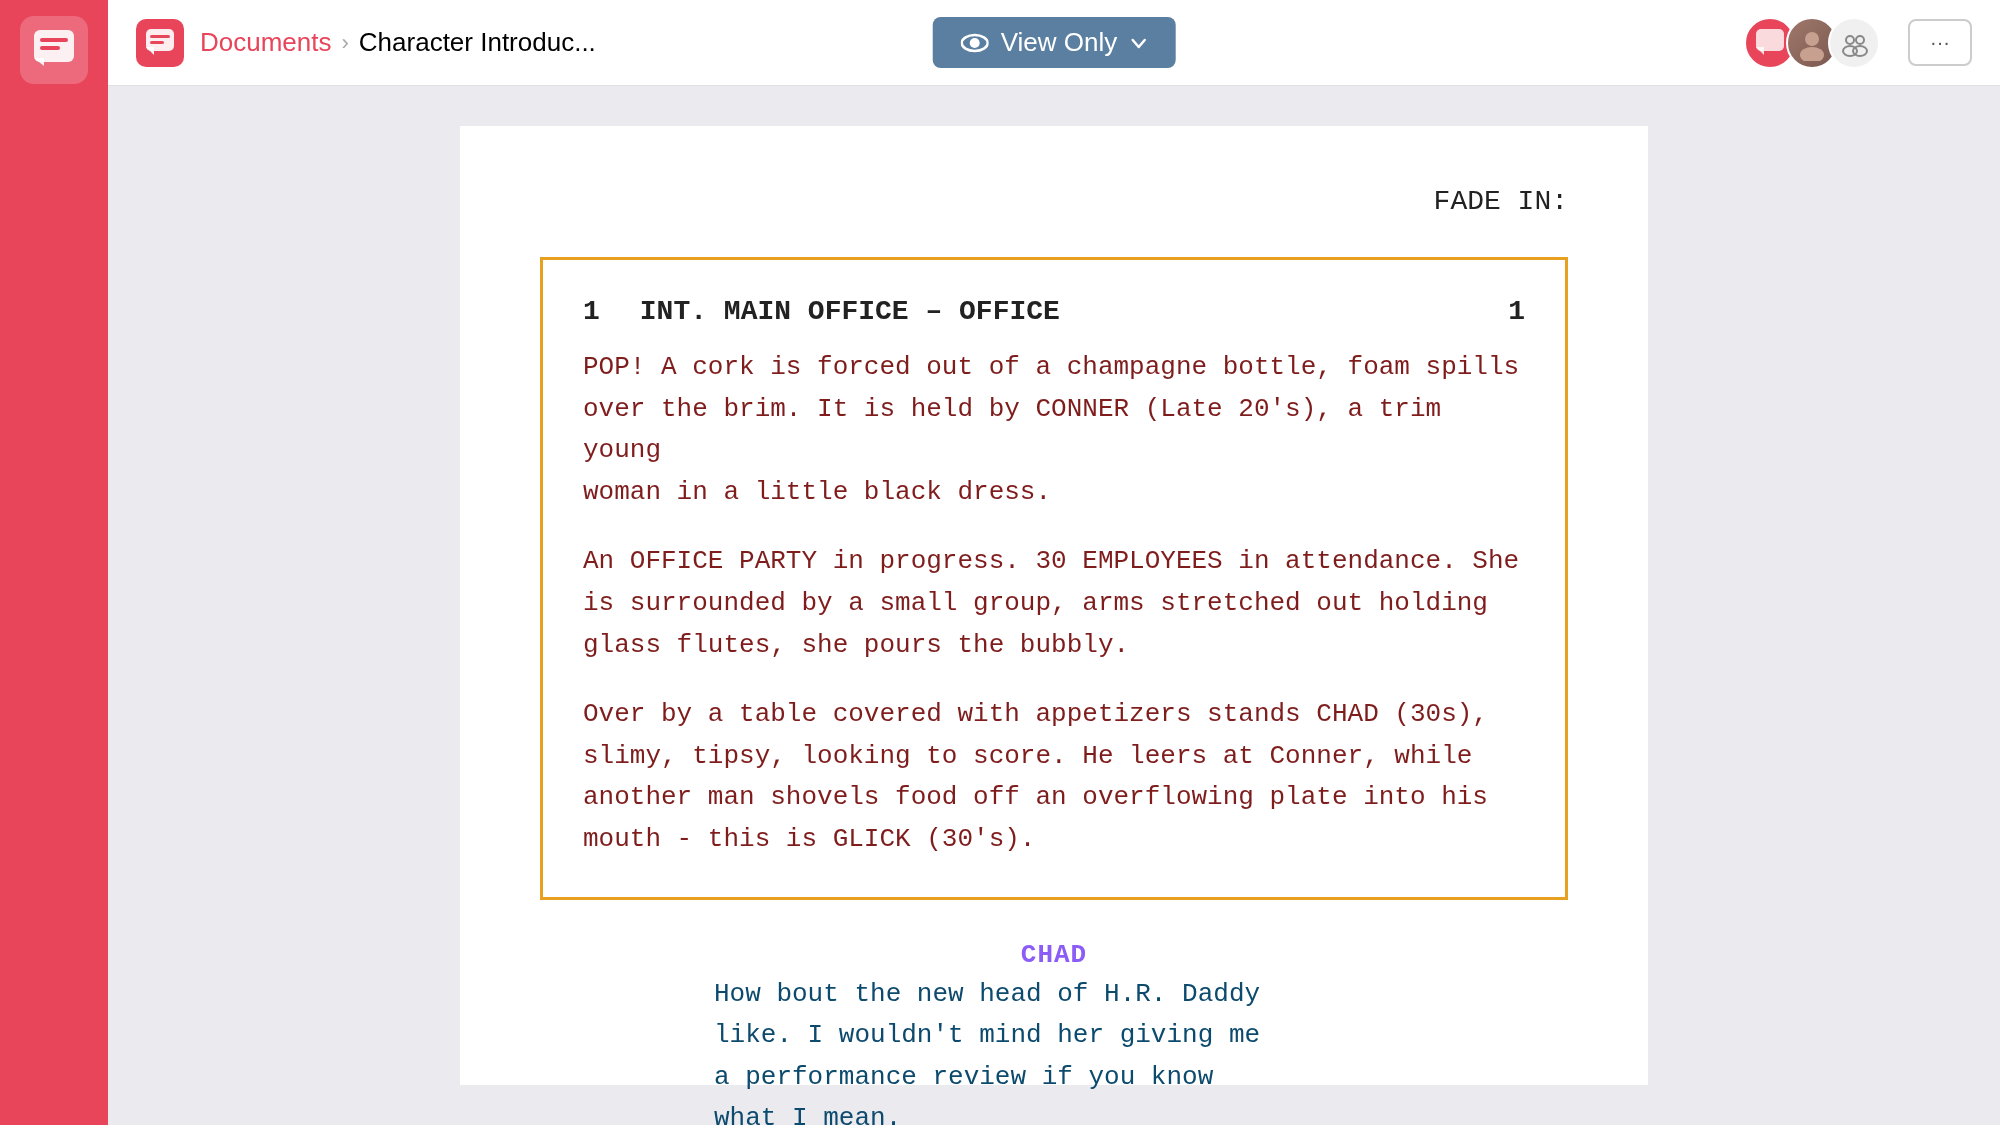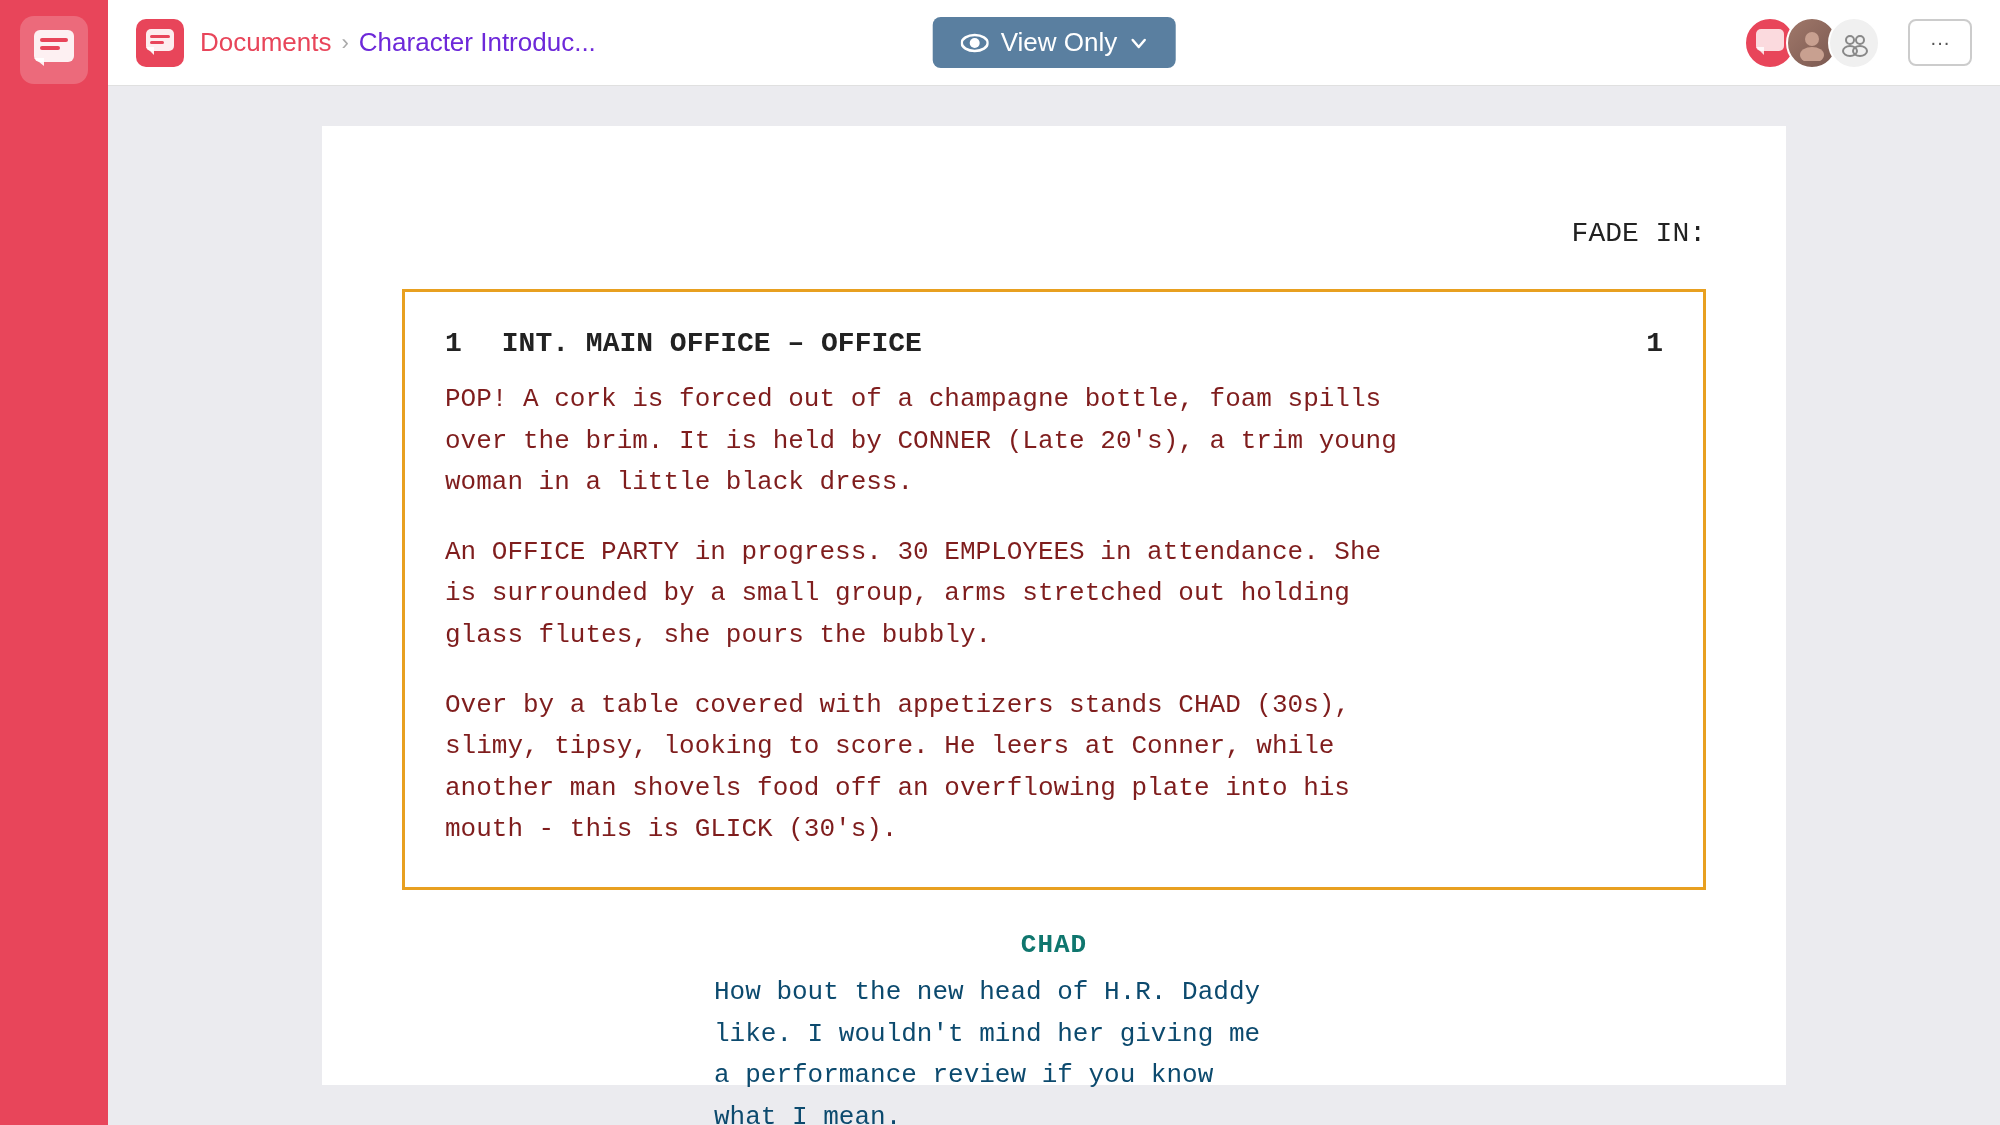--- a/index.html
+++ b/index.html
@@ -81,21 +81,21 @@
       color: #e8455a;
       font-weight: 500;
     }
 
     .breadcrumb-sep {
       color: #aaa;
       font-size: 22px;
     }
 
     .breadcrumb-current {
-      color: #6d28d9;
+      color: #000000;
     }
 
     .view-only-btn {
       position: absolute;
       left: 50%;
       transform: translateX(-50%);
       background: #5a7fa0;
       color: white;
       border: none;
       border-radius: 8px;
@@ -175,23 +175,23 @@
       flex: 1;
       background: #ebebef;
       display: flex;
       justify-content: center;
       padding: 40px 60px;
       overflow-y: auto;
     }
 
     .document {
       background: white;
-      width: 1464px;
+      width: 1188px;
       max-width: 100%;
-      padding: 92px 80px;
+      padding: 60px 80px;
       min-height: 100%;
     }
 
     .fade-in {
       text-align: right;
       font-family: 'Courier New', Courier, monospace;
       font-size: 28px;
       margin-bottom: 40px;
       color: #222;
     }
@@ -232,22 +232,22 @@
       line-height: 1.6;
       color: #7f1d1d;
       margin-bottom: 28px;
     }
 
     .character-name {
       text-align: center;
       font-family: 'Courier New', Courier, monospace;
       font-size: 26px;
       font-weight: bold;
-      color: #0f766e;
-      margin-bottom: 12px;
+      color: #8b5cf6;
+      margin-bottom: 4px;
       letter-spacing: 1px;
     }
 
     .dialogue {
       font-family: 'Courier New', Courier, monospace;
       font-size: 26px;
       color: #0c4a6e;
       line-height: 1.6;
       margin: 0 auto 32px;
       width: 680px;

